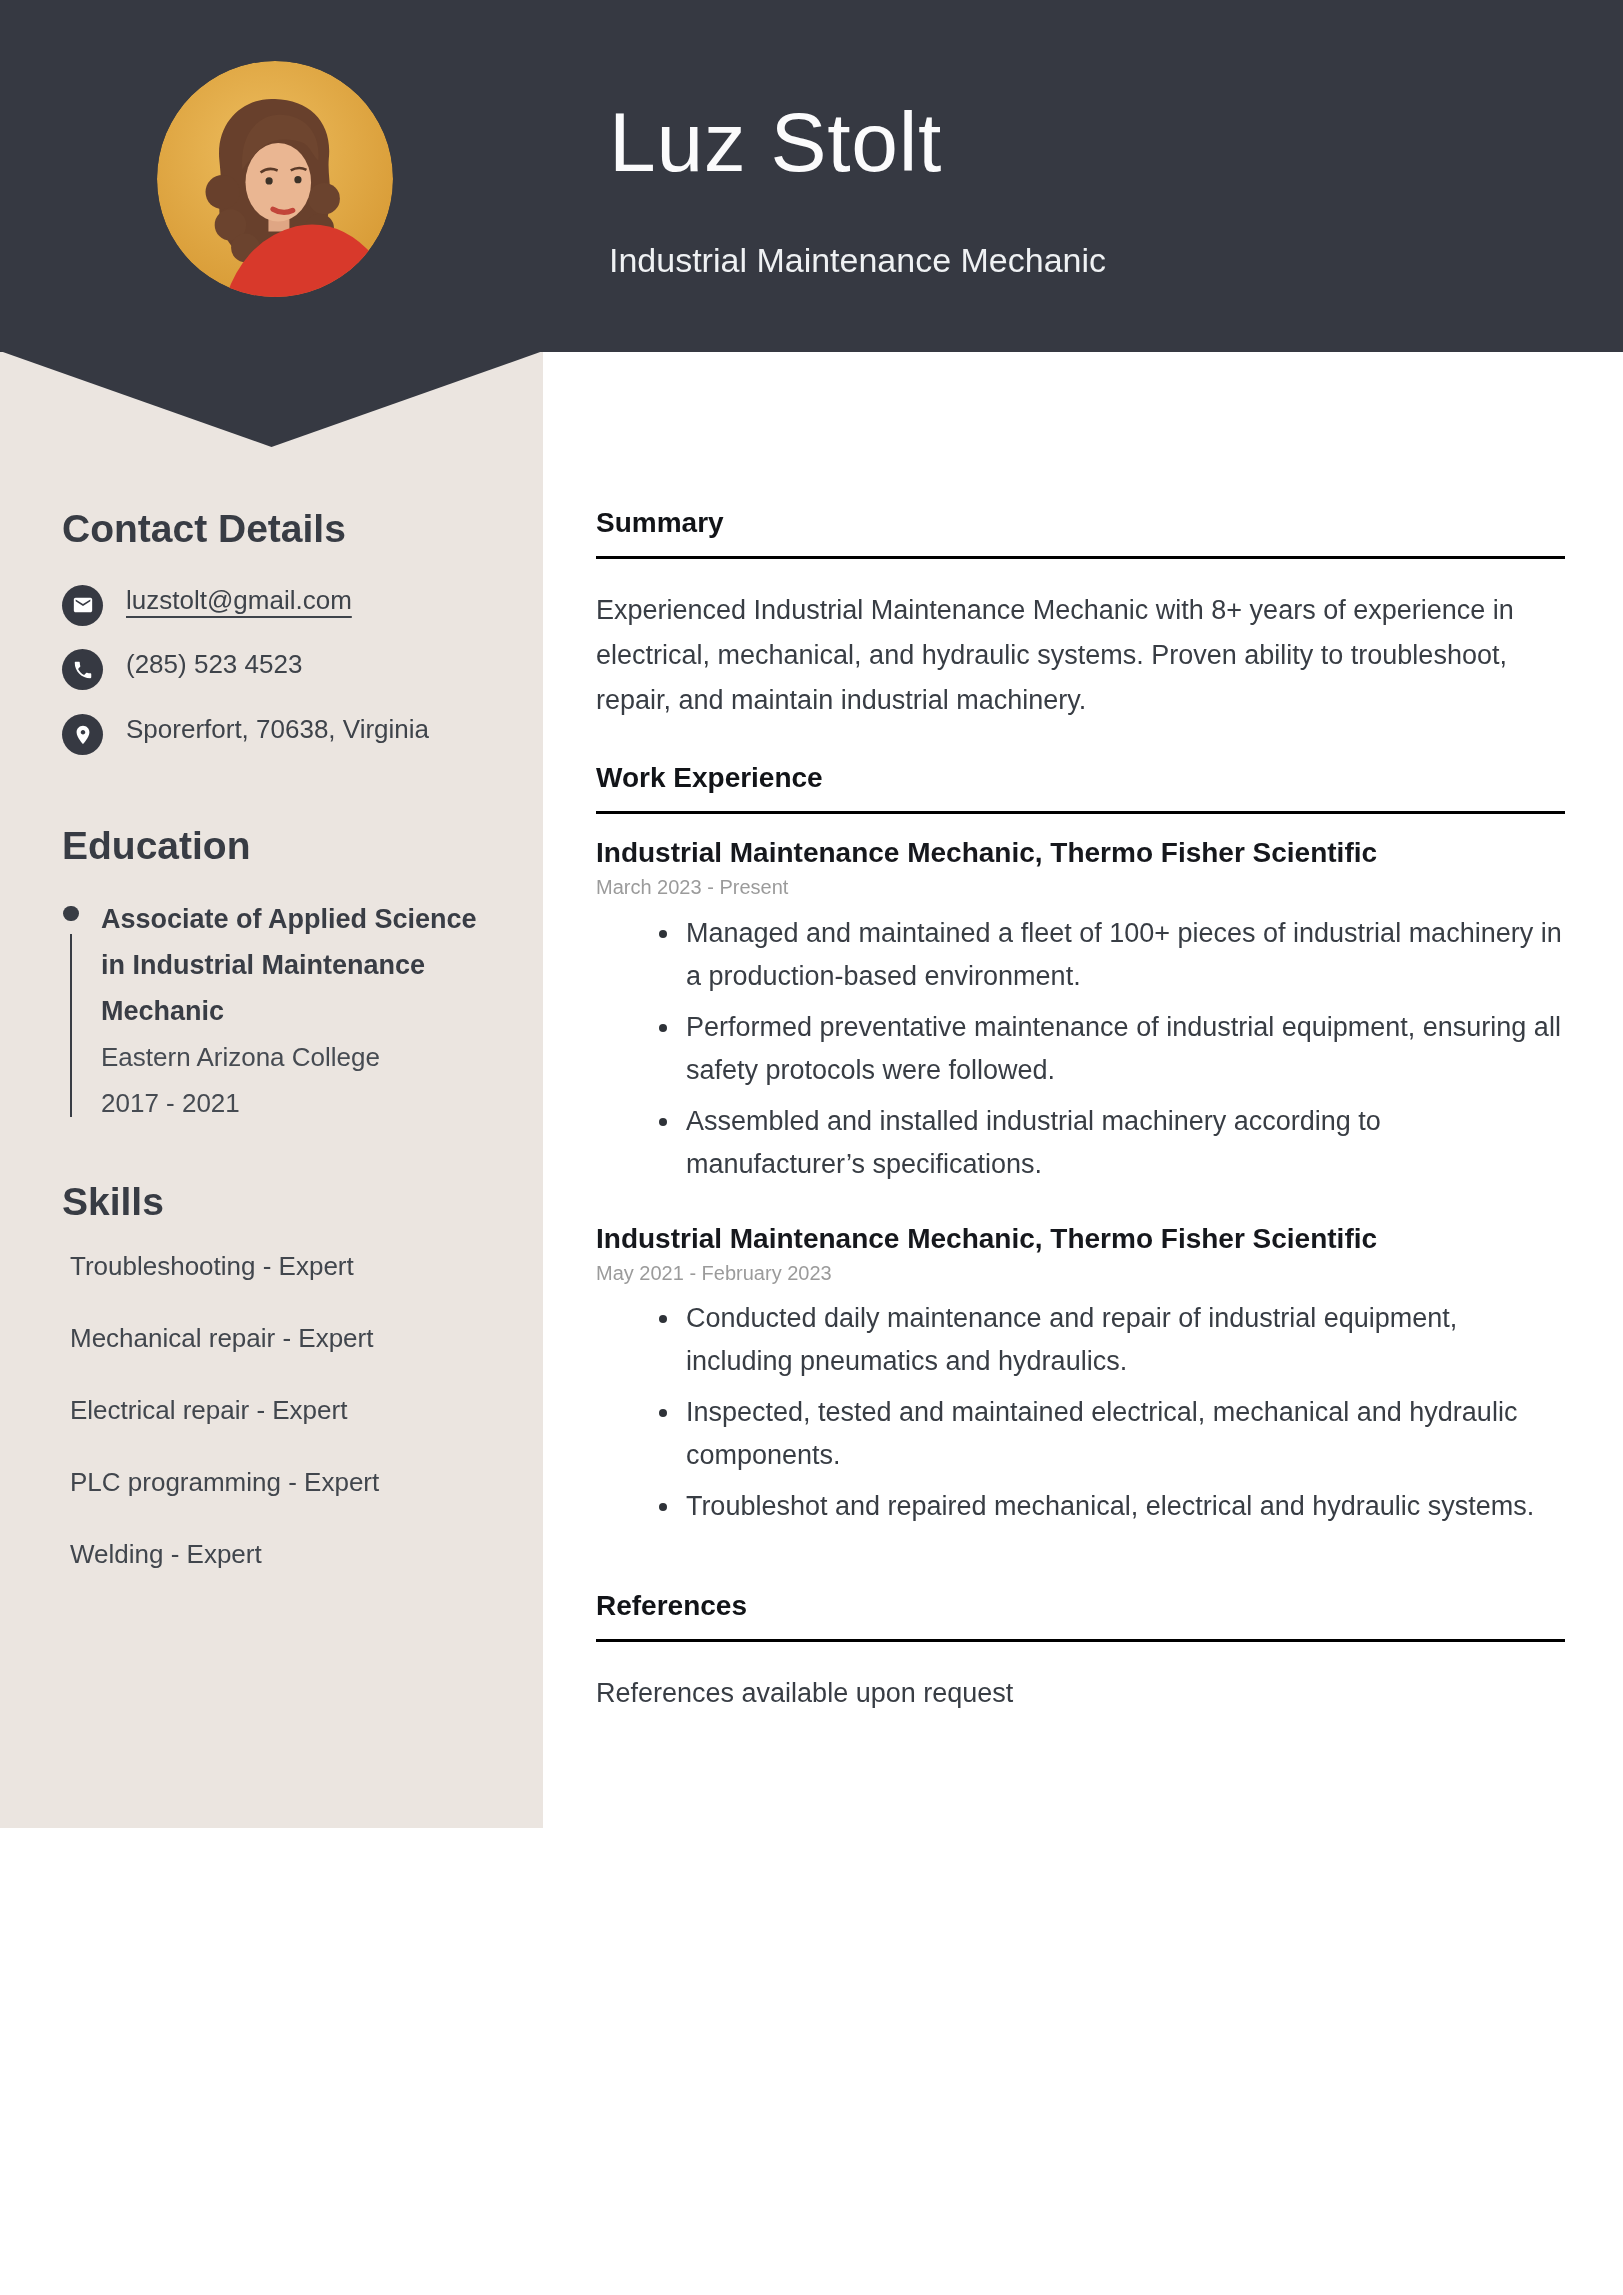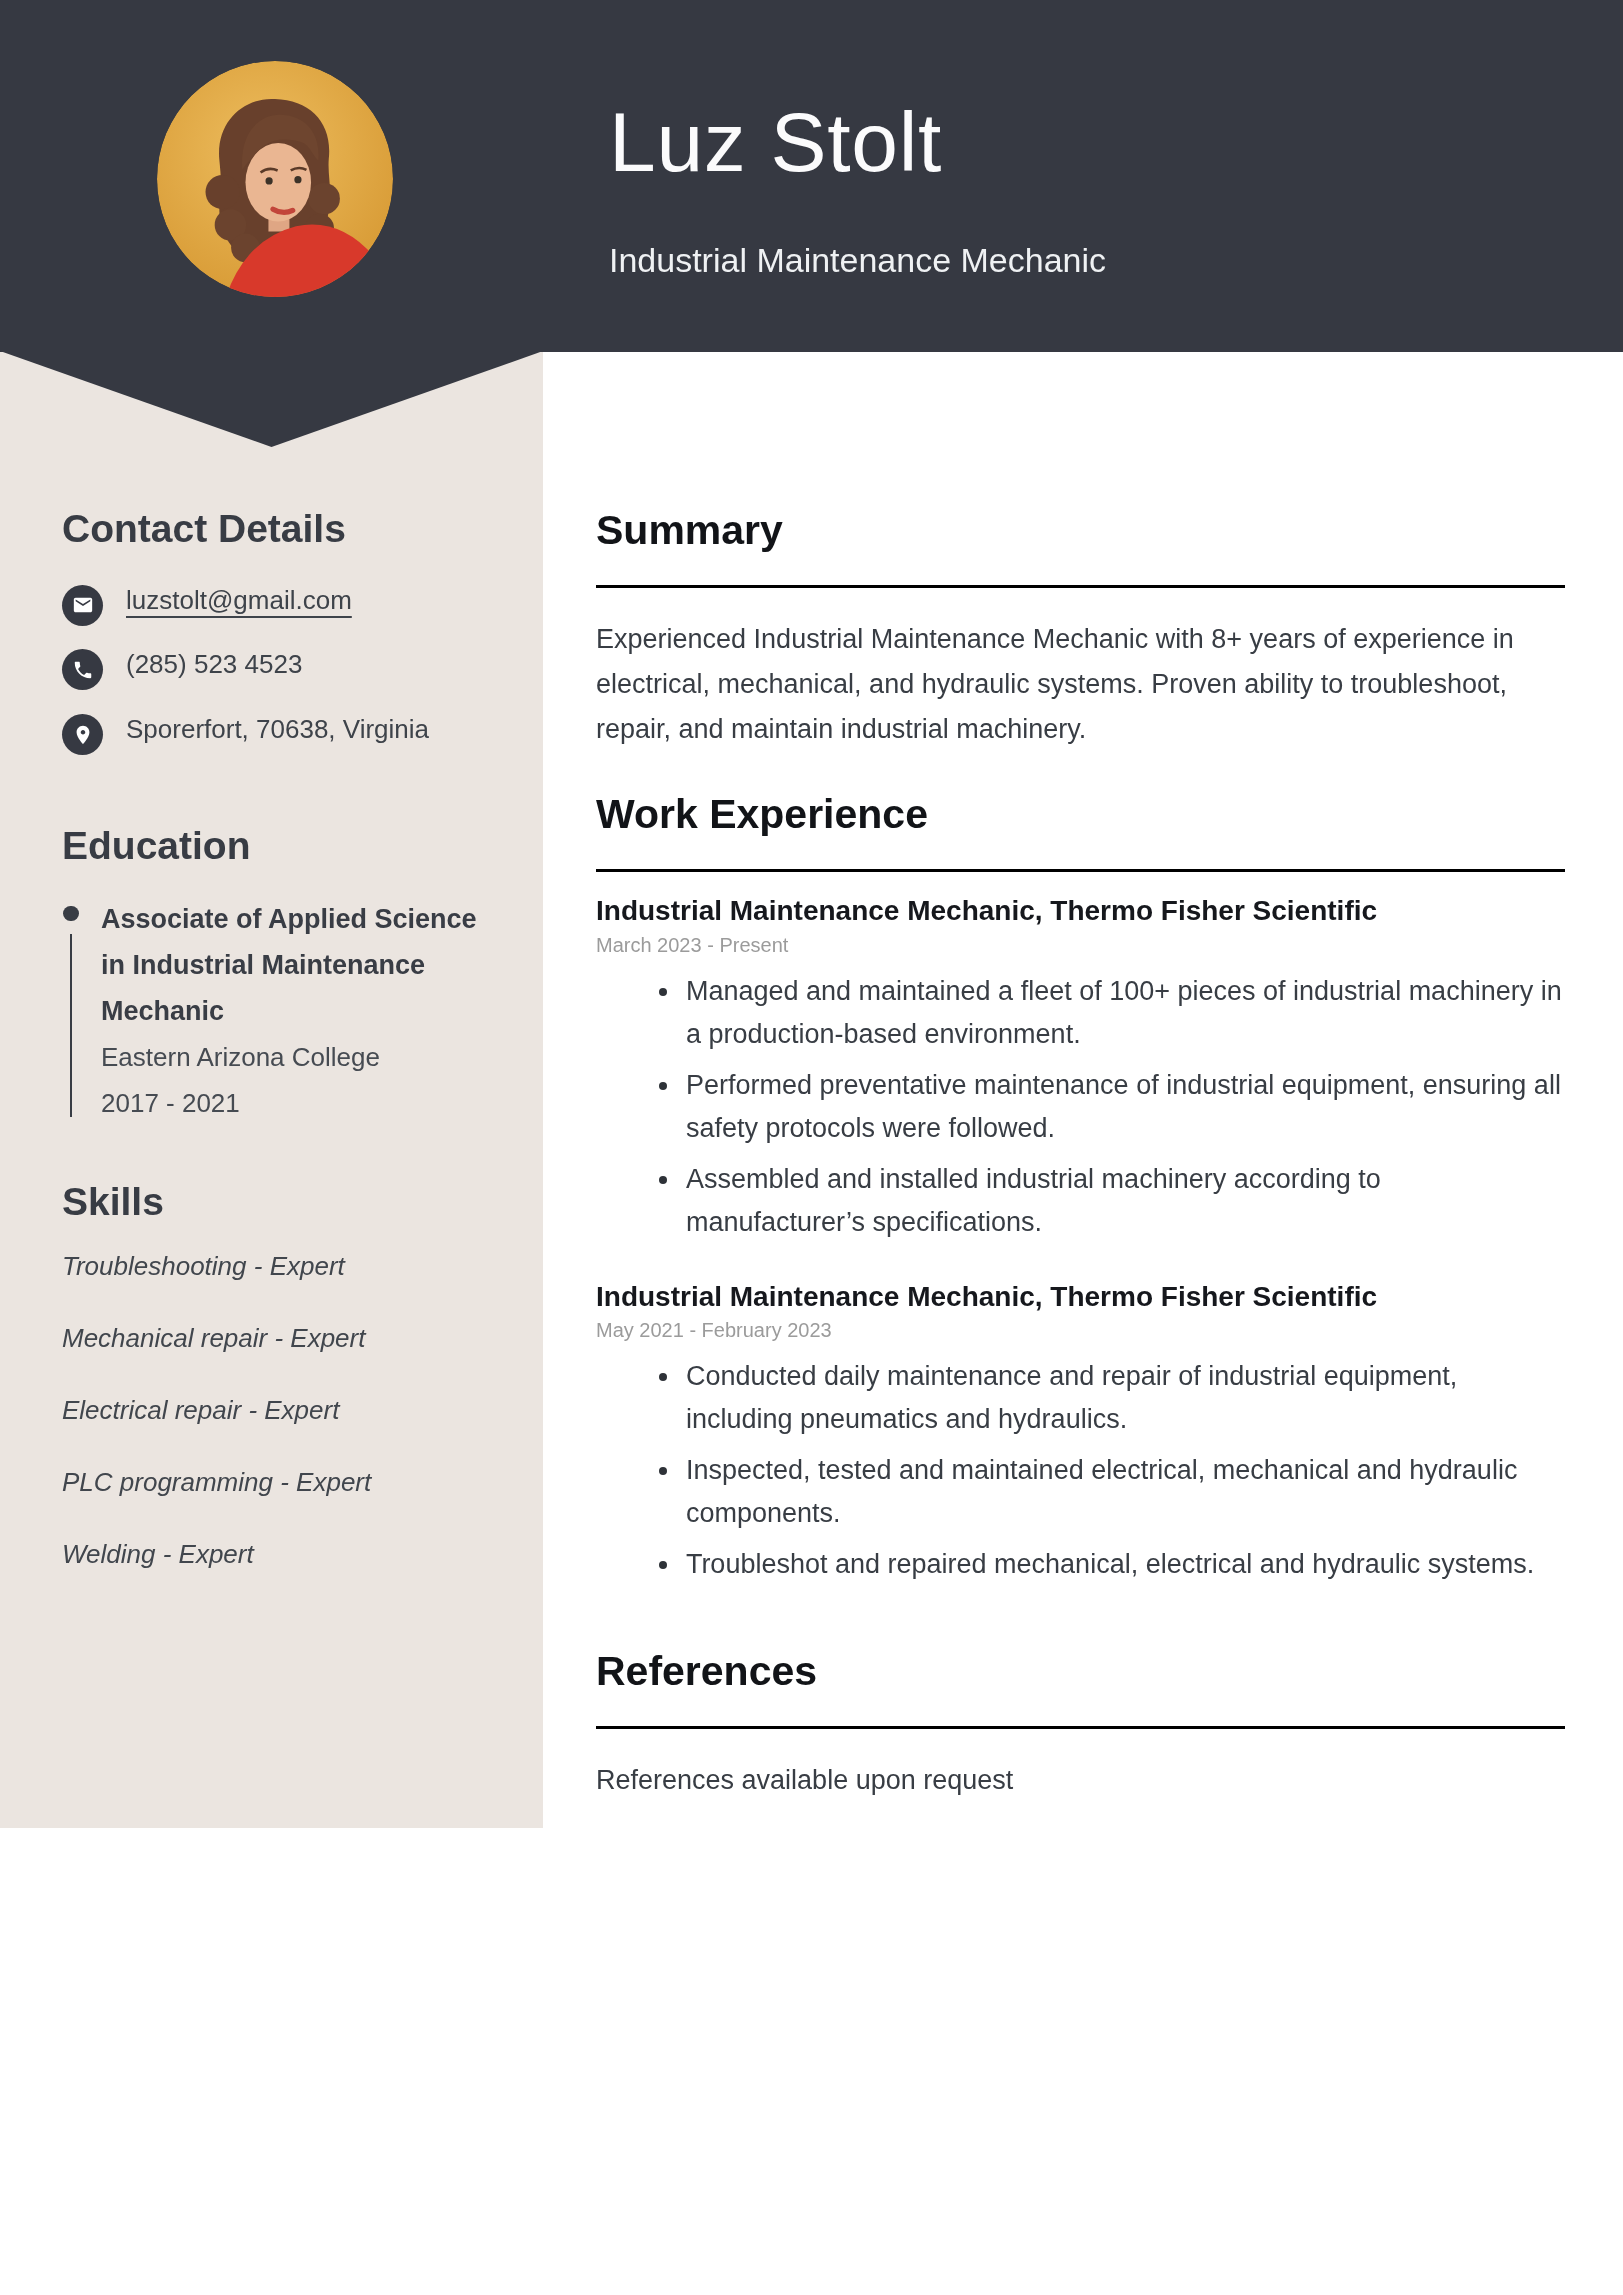--- a/index.html
+++ b/index.html
@@ -70,30 +70,30 @@
     content: ""; position: absolute; left: 1.3px; top: 9.2px;
     width: 15.7px; height: 15.7px; border-radius: 50%; background: #383c44;
   }
   .edu-entry::after {
     content: ""; position: absolute; left: 7.9px; top: 38px; bottom: 9.2px;
     width: 2.6px; background: #383c44;
   }
   .edu-degree { font-size: 27px; font-weight: 600; color: #393d45; line-height: 46px; }
   .edu-school, .edu-dates { font-size: 26px; font-weight: 400; color: #464b52; line-height: 46px; }
   .skills-heading { margin-top: 54px; }
-  .skills-list { margin: 26px 0 0 0; padding: 0; list-style: none; font-style: italic; }
+  .skills-list { margin: 26px 0 0 8px; padding: 0; list-style: none; }
   .skill-item {
     font-size: 26px; color: #41464d; line-height: 31px;
     max-width: 367px; margin-bottom: 41px;
   }
   
   .main { position: absolute; left: 596px; top: 507px; width: 969px; }
   .msection-heading {
-    font-size: 41px; font-weight: 700; color: #121418; line-height: 1.15;
-    padding-bottom: 31px; border-bottom: 3.9px solid #000000;
+    font-size: 28px; font-weight: 700; color: #121418; line-height: 1.15;
+    padding-bottom: 17px; border-bottom: 3.9px solid #000000;
   }
   .summary-text {
     margin: 29px 0 0 0;
     font-size: 27px; color: #383d44; line-height: 45px;
     max-width: 956px;
   }
   .work-section { margin-top: 39px; }
   .job { margin-top: 22px; }
   .job + .job { margin-top: 36px; }
   .job-title { font-size: 28px; font-weight: 700; color: #16181d; line-height: 1.2; }

